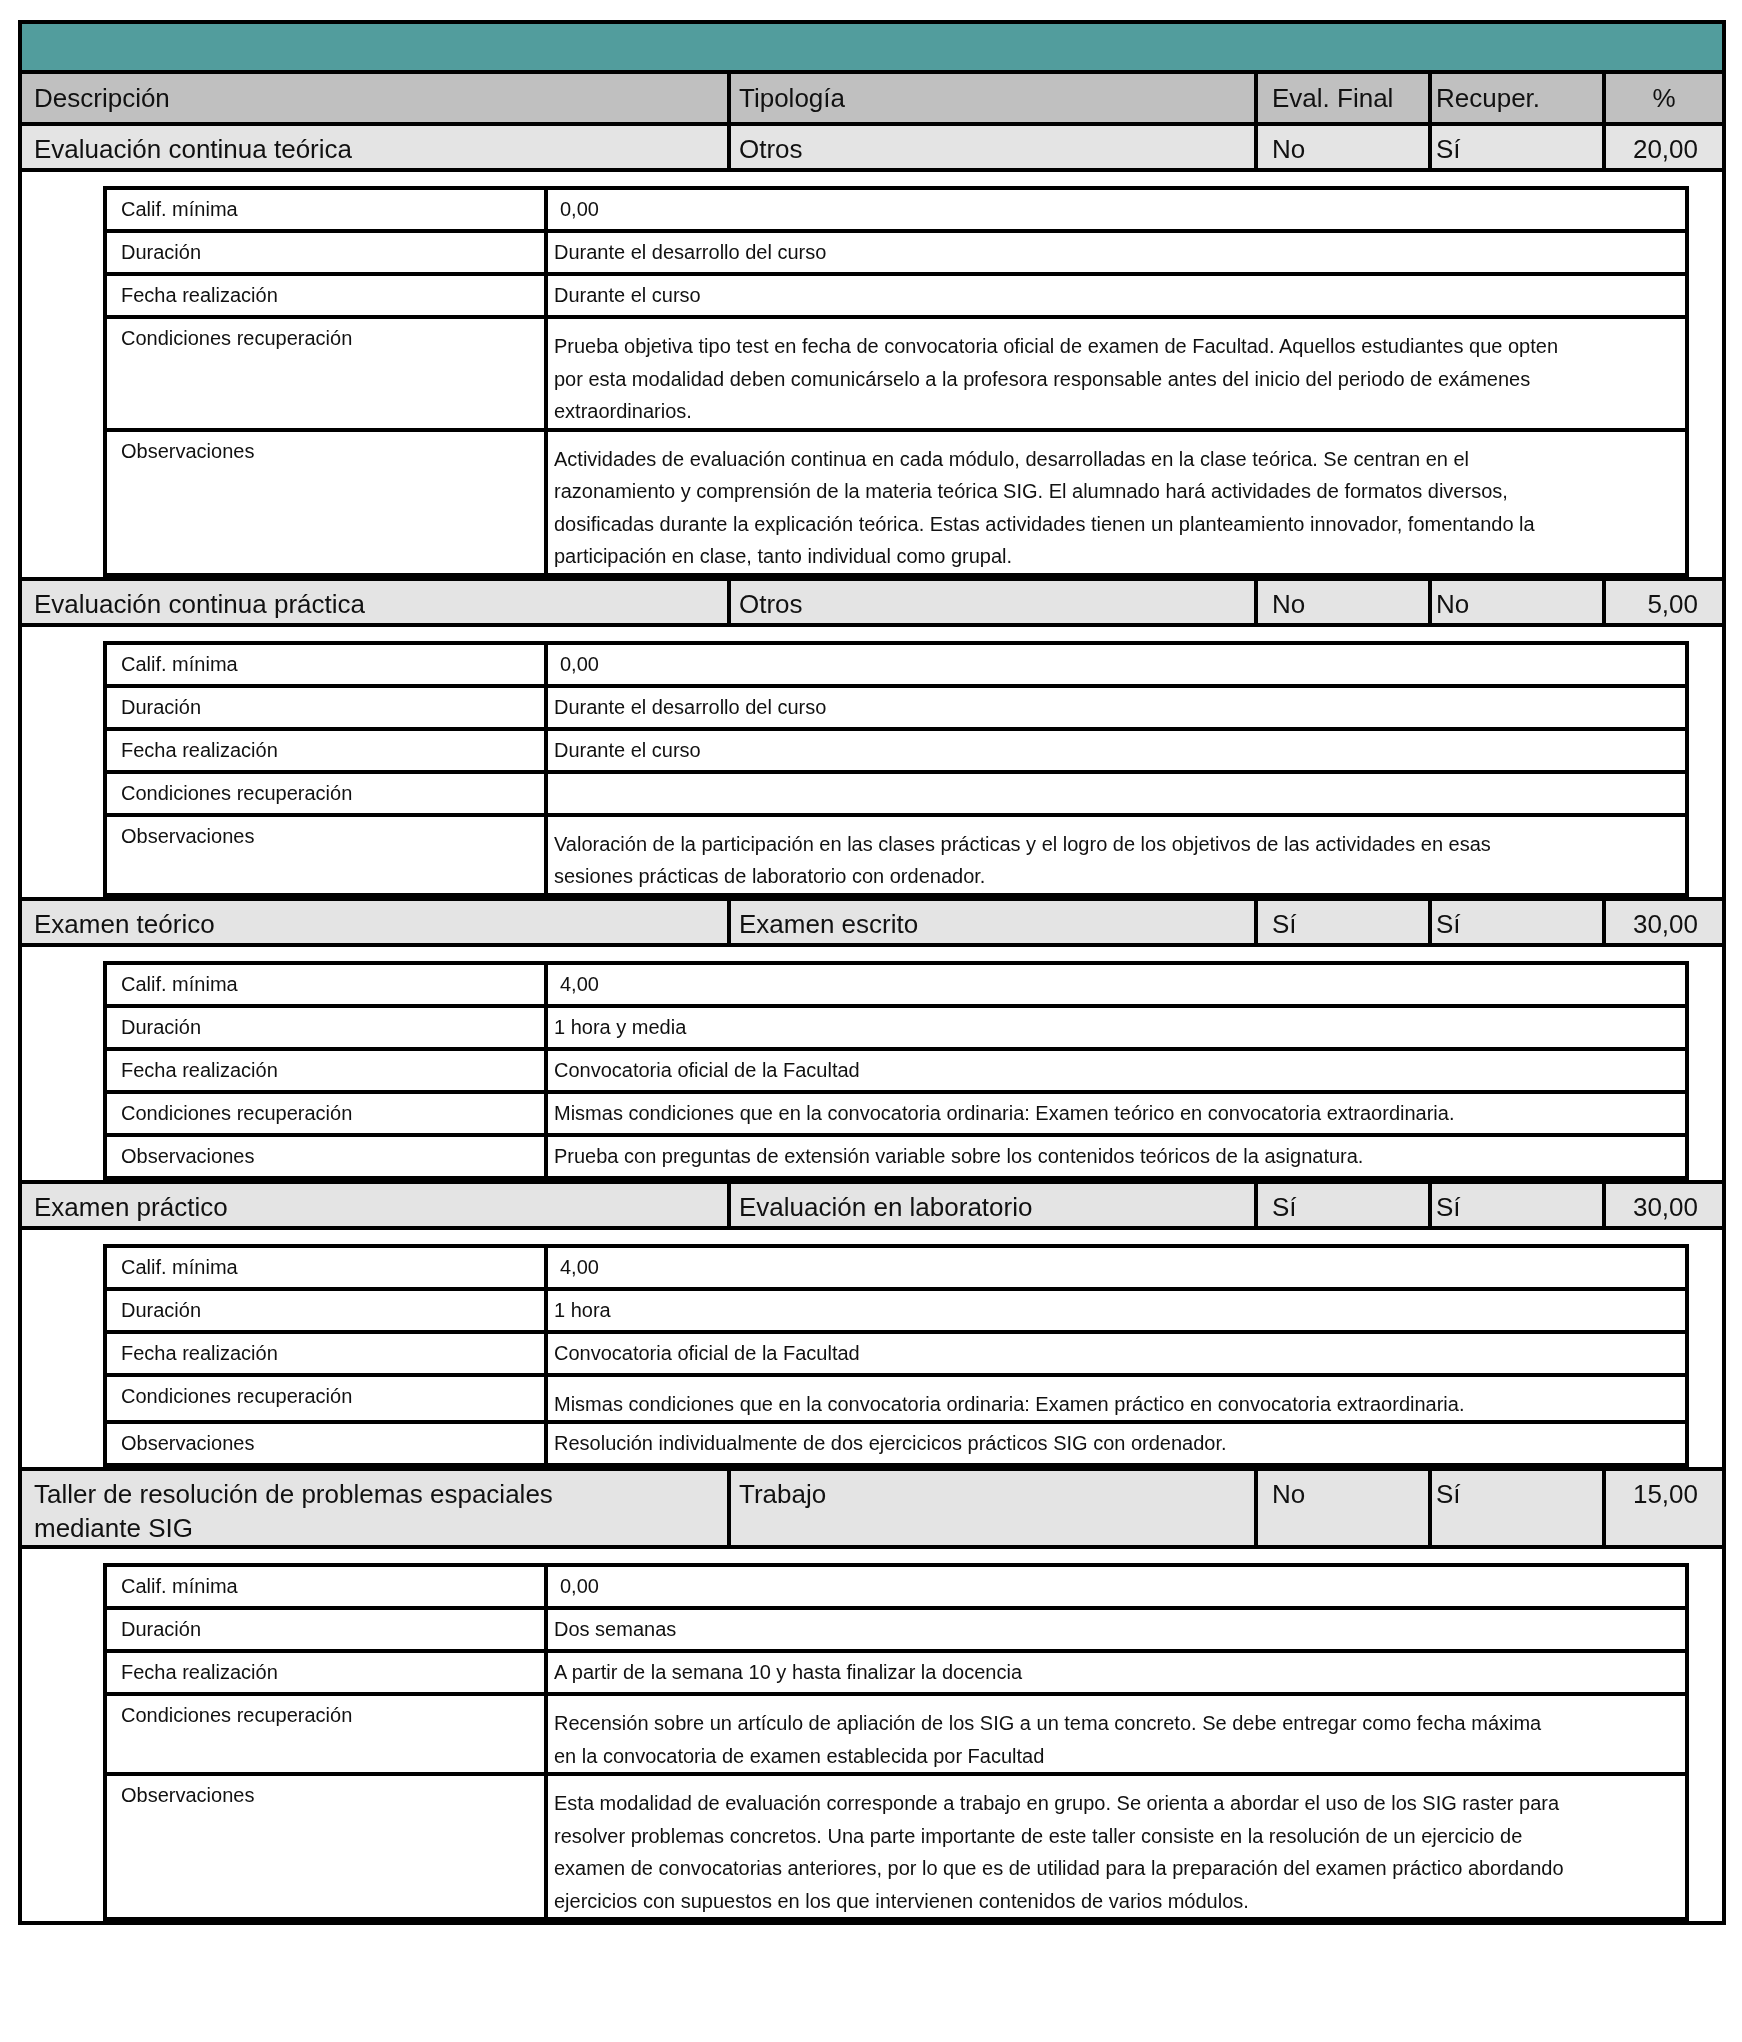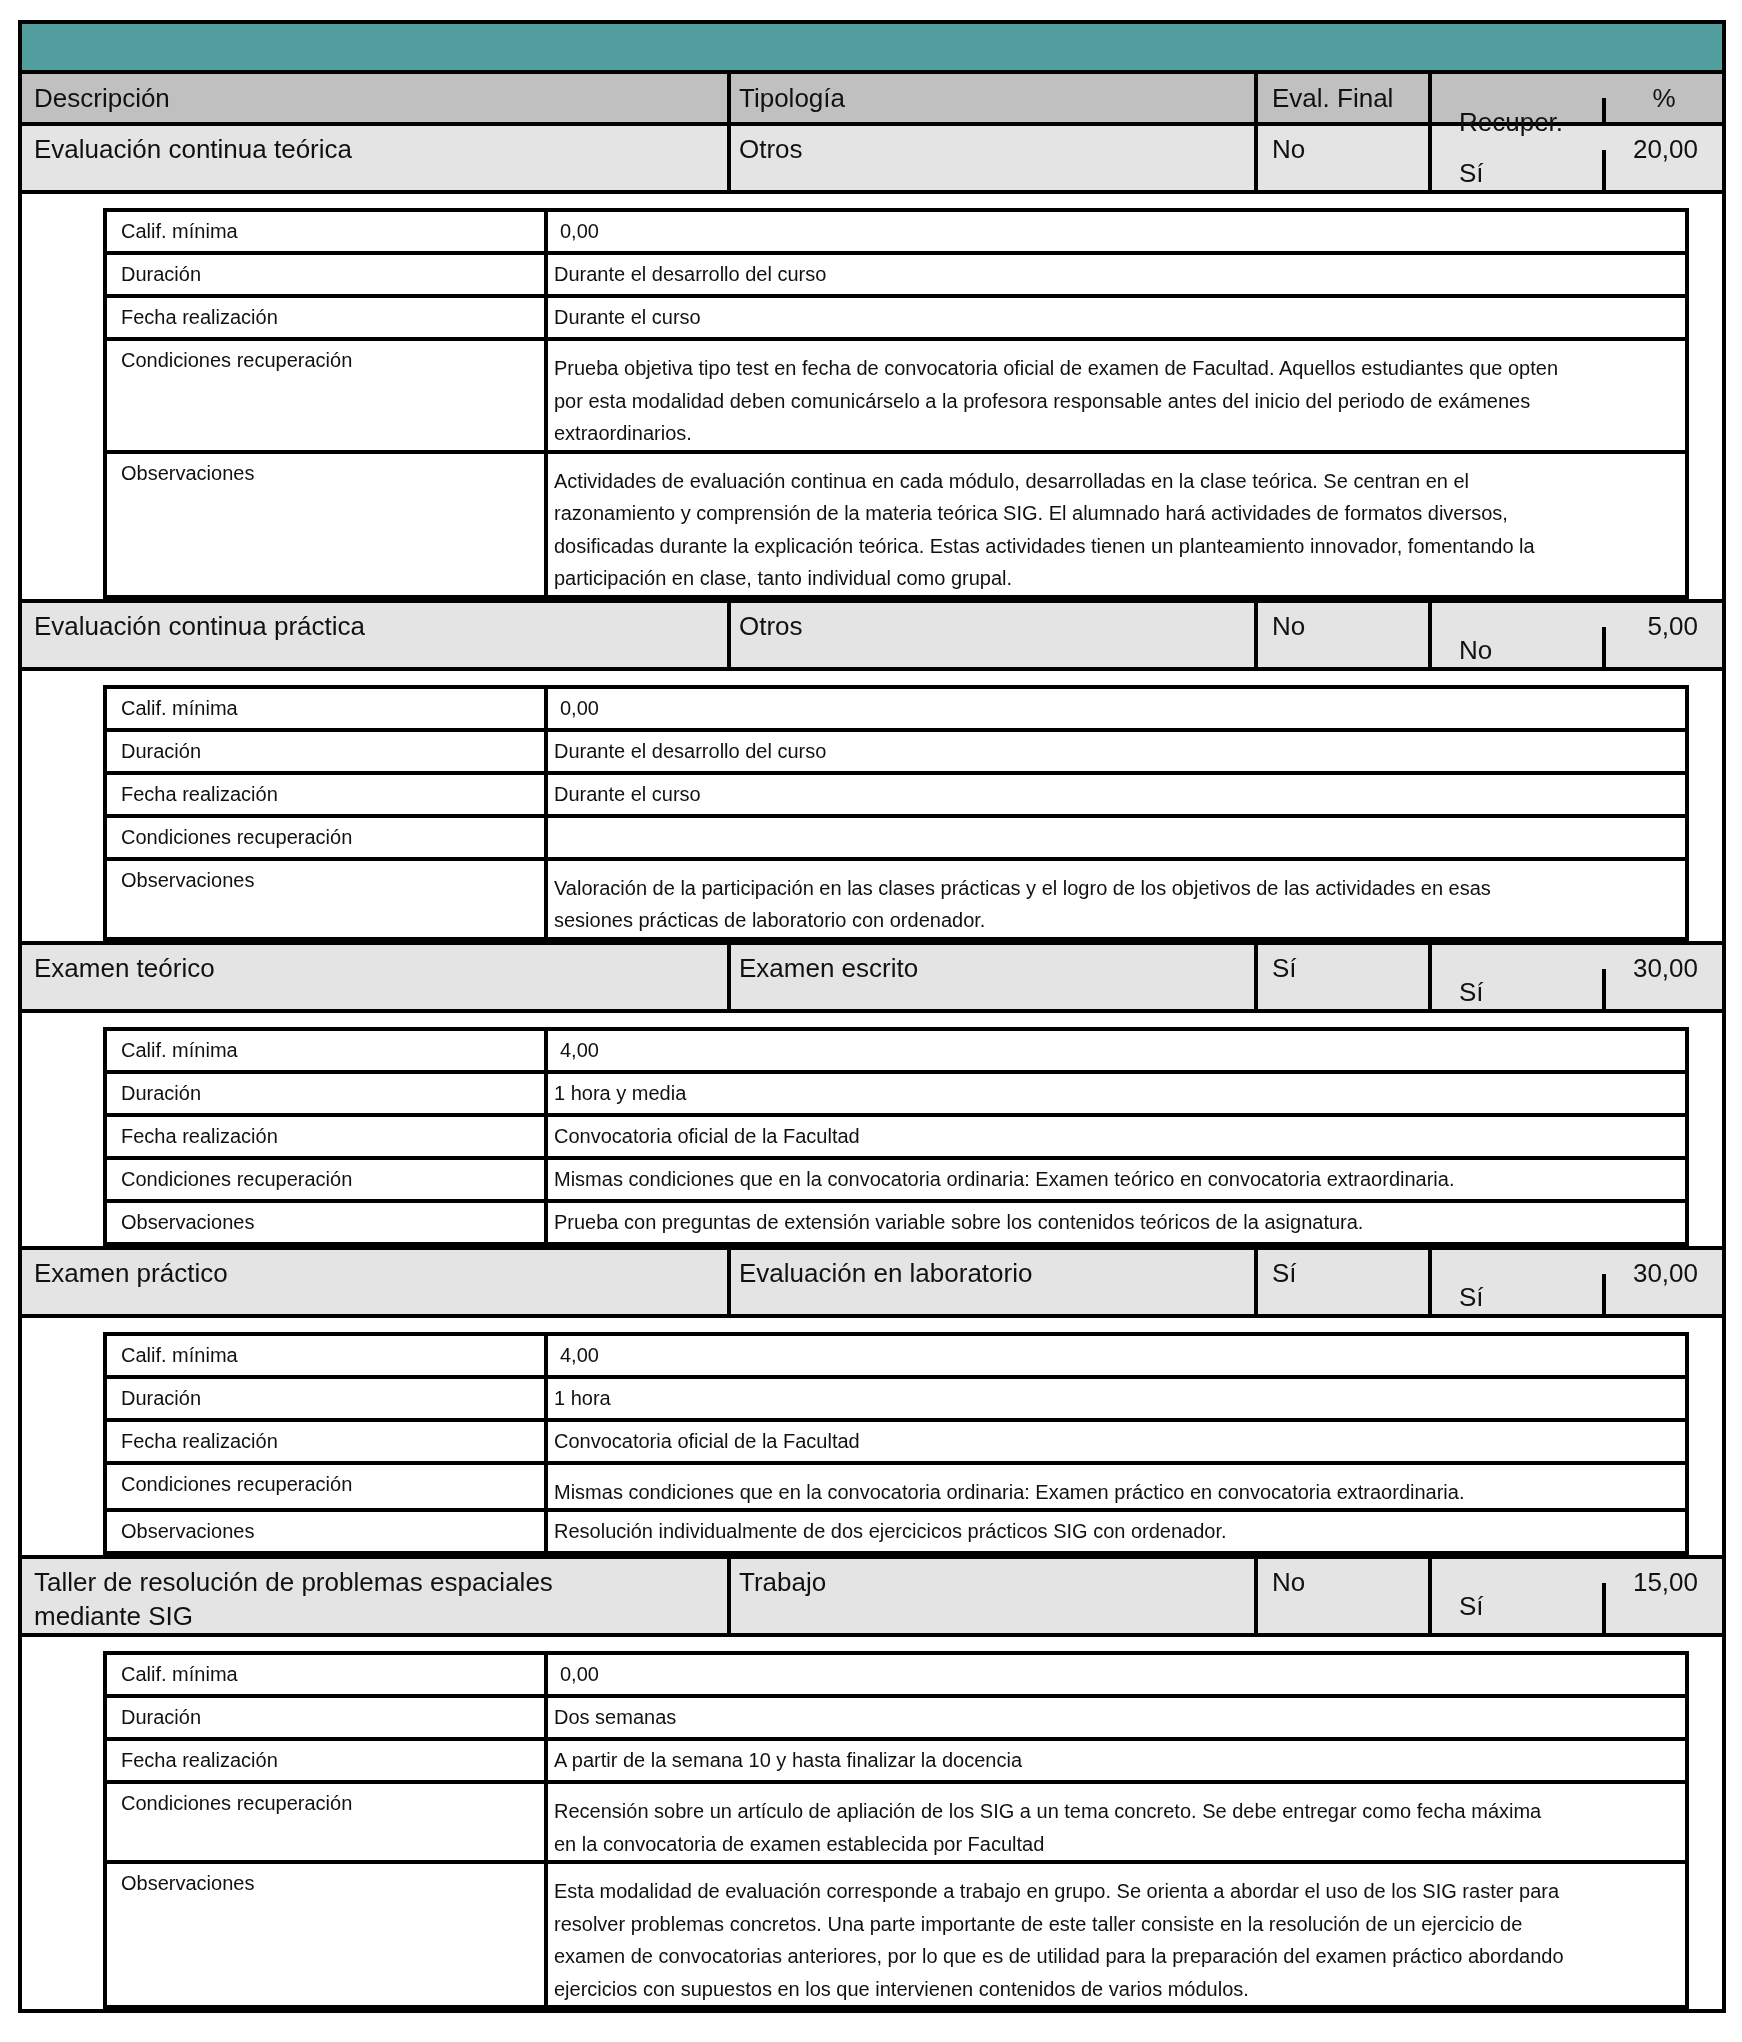--- a/index.html
+++ b/index.html
@@ -10,21 +10,21 @@
   }
   .teal { height: 46px; background: #529d9d; border-bottom: 4px solid #000; }
   .mrow { display: flex; border-bottom: 4px solid #000; }
   .mrow.header { background: #c0c0c0; height: 48px; justify-content: space-between; }
   .mrow.entry { background: #e4e4e4; min-height: 42px; }
   .mrow .c { box-sizing: border-box; font-size: 26px; padding: 6px 0 0 12px; line-height: 34px; }
   .mrow.header .c { padding-top: 7px; }
   .c.desc { width: 709px; border-right: 4px solid #000; }
   .c.tipo { width: 527px; border-right: 4px solid #000; padding-left: 8px; }
   .c.evalf { width: 174px; border-right: 4px solid #000; padding-left: 14px; }
-  .c.recup { width: 174px; border-right: 4px solid #000; padding-left: 27px; margin-top: 24px; }
+  .c.recup { width: 174px; border-right: 4px solid #000; padding-left: 4px; }
   .c.pct { flex: 1; text-align: right; padding-right: 24px; padding-left: 0; }
   .mrow.header .c.pct { text-align: center; padding-right: 0; }
   .details { padding: 14px 33px 0 81px; border-bottom: 4px solid #000; }
   .details.last { border-bottom: none; }
   .inner { border: 4px solid #000; }
   .irow { display: flex; border-bottom: 4px solid #000; }
   .irow:last-child { border-bottom: none; }
   .ilabel { box-sizing: border-box; width: 441px; border-right: 4px solid #000; font-size: 20px; padding: 8px 0 8px 14px; line-height: 23px; min-height: 39px; }
   .ival { box-sizing: border-box; flex: 1; font-size: 20px; padding: 8px 120px 8px 6px; line-height: 23px; min-height: 39px; }
   .ival.num { padding-left: 12px; }

